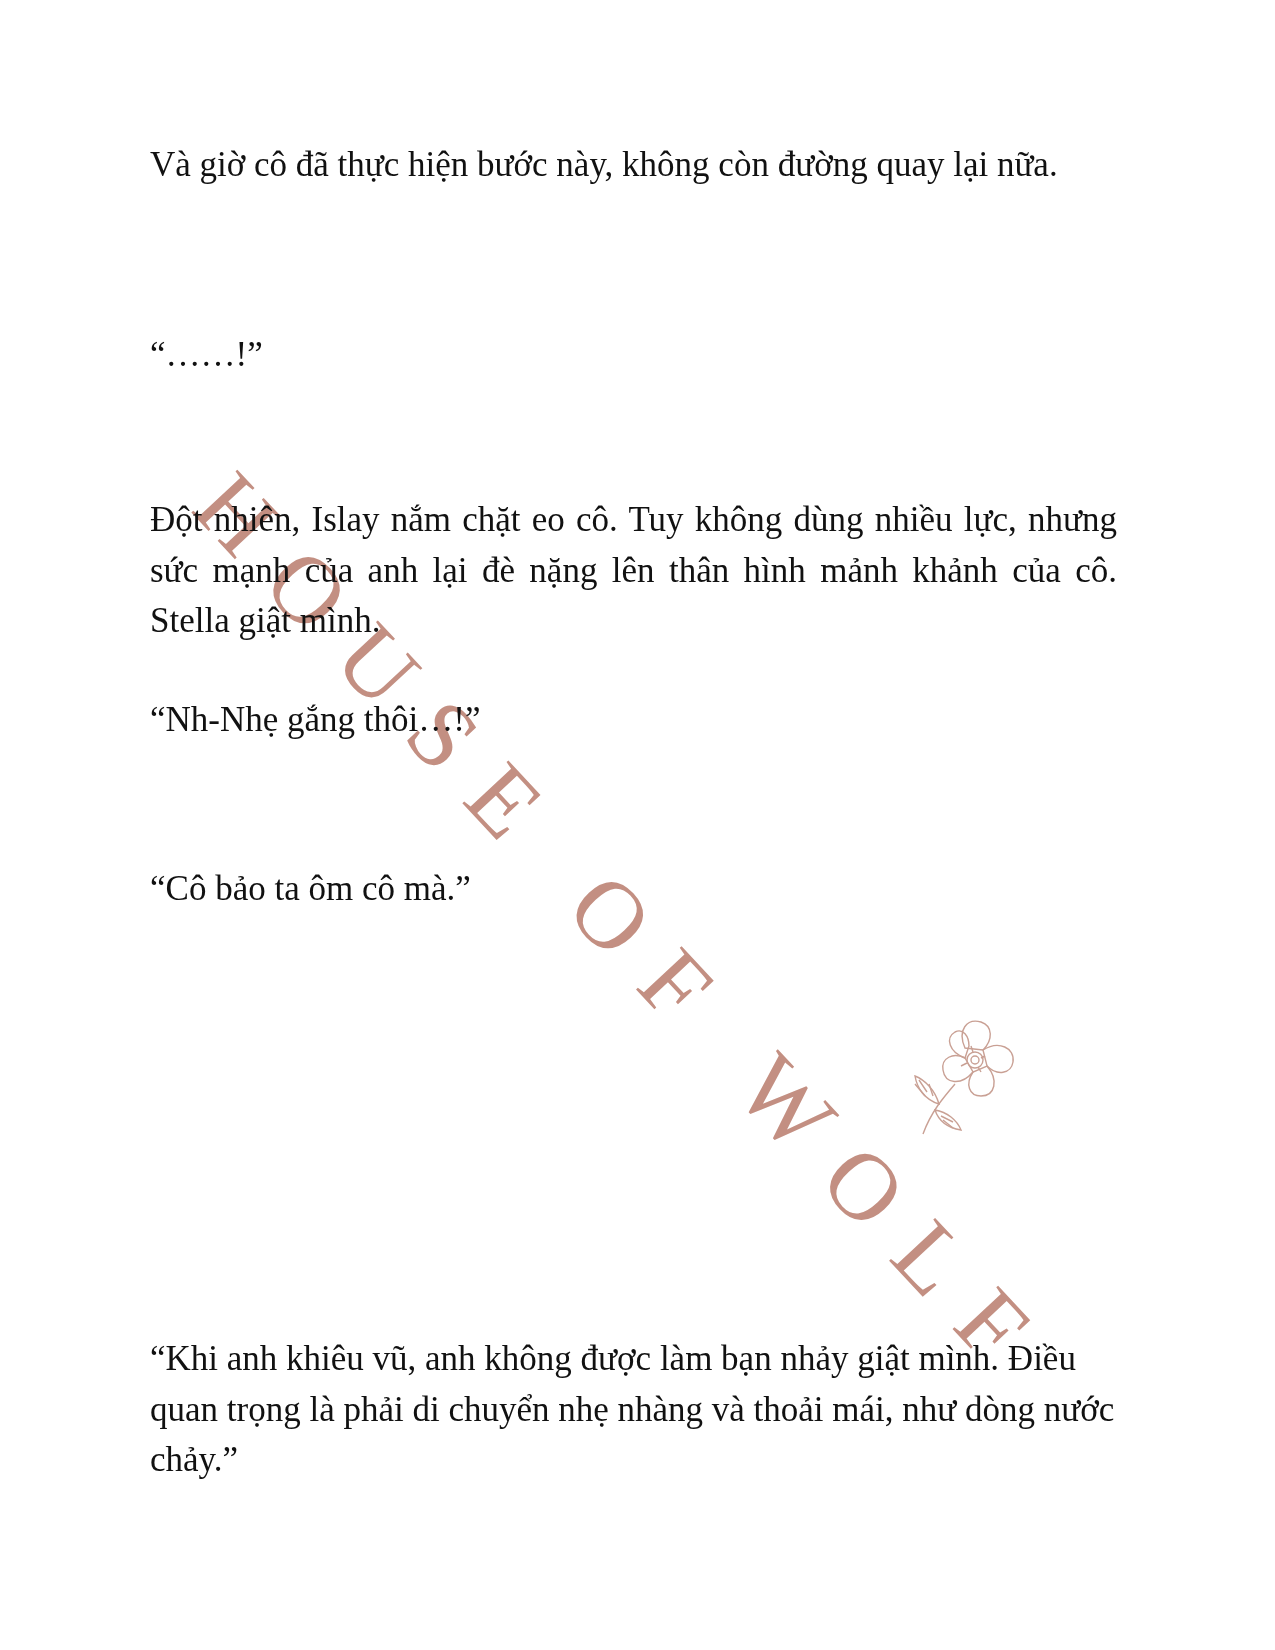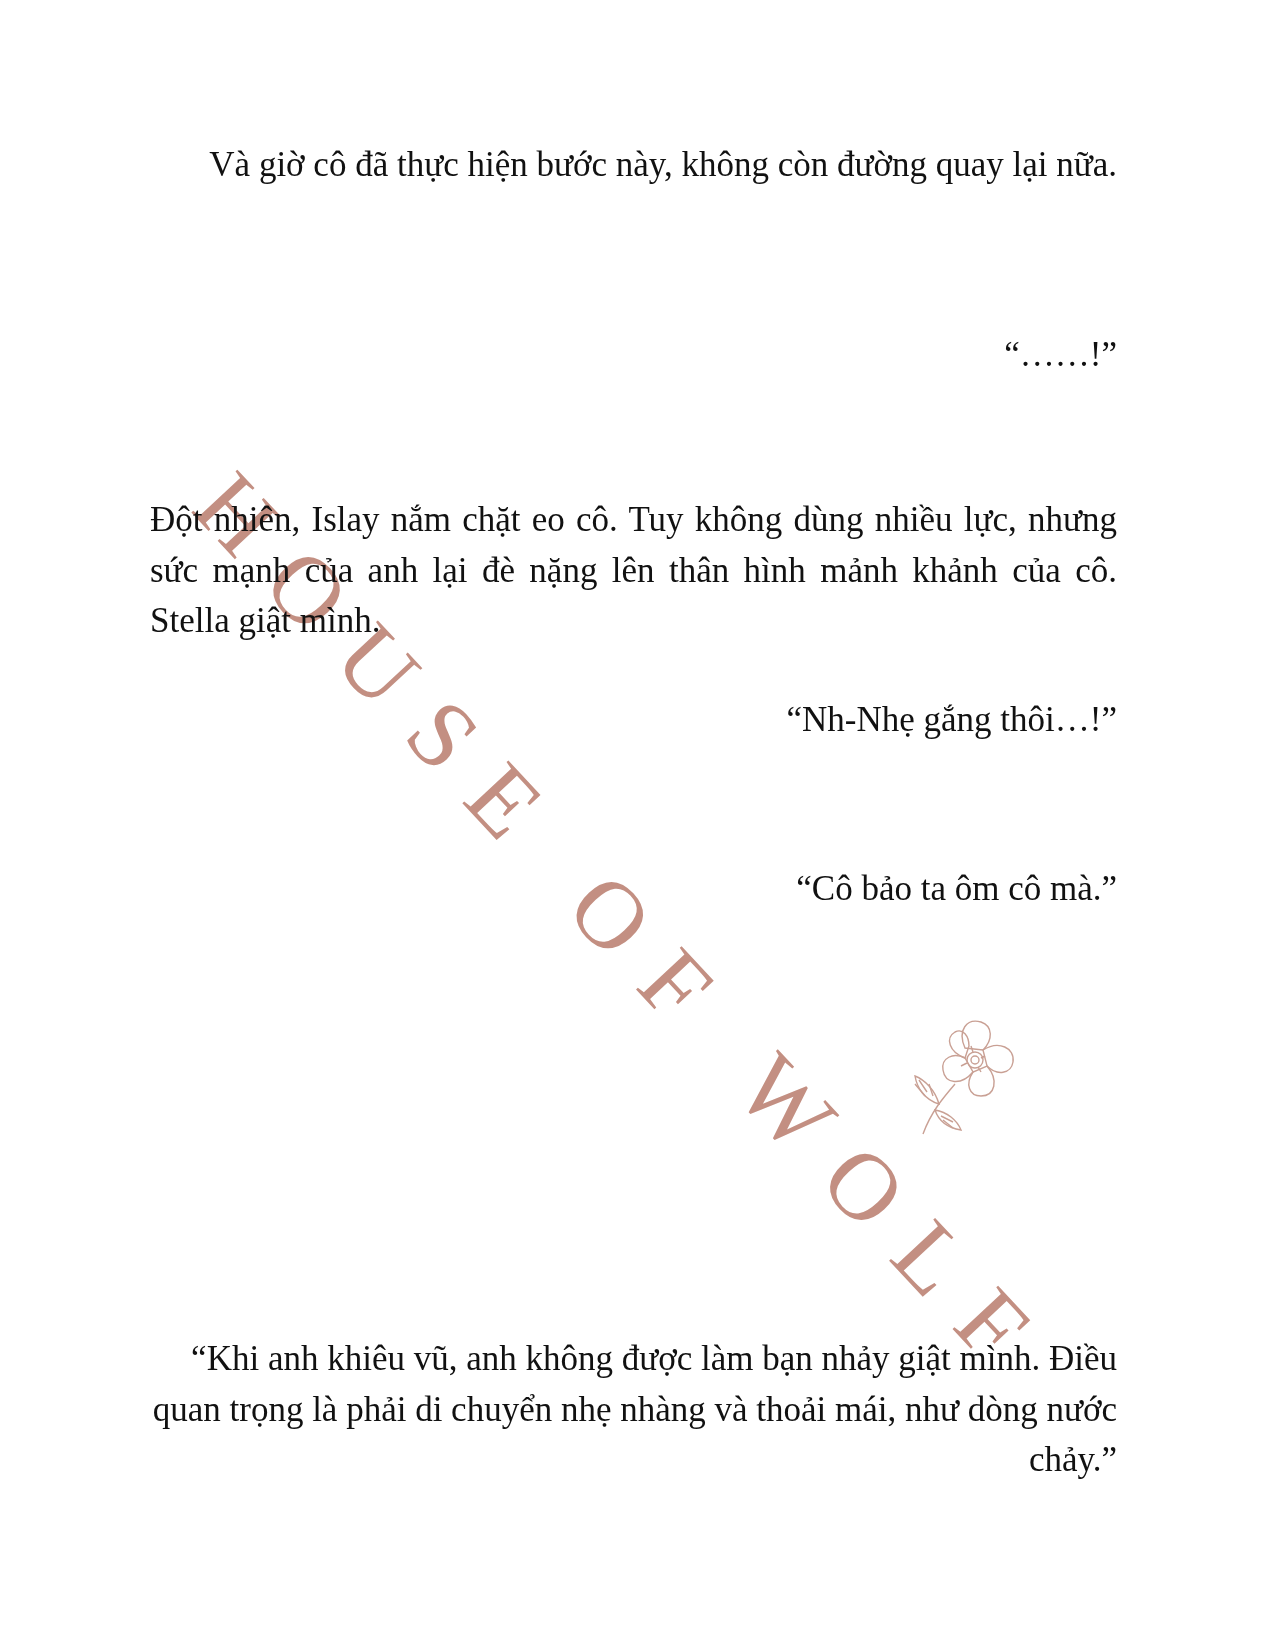--- a/index.html
+++ b/index.html
@@ -23,21 +23,20 @@
     .para {
       position: absolute;
       left: 150px;
       width: 967px;
       margin: 0;
       font-family: "Liberation Serif", "DejaVu Serif", serif;
       font-size: 35px;
       line-height: 50.5px;
       color: #111111;
       z-index: 2;
-      text-align: right;
     }
     .justify {
       text-align: justify;
       text-align-last: left;
       margin-top: 35px;
     }
     .watermark {
       position: absolute;
       left: 0; top: 0;
       width: 1275px;

